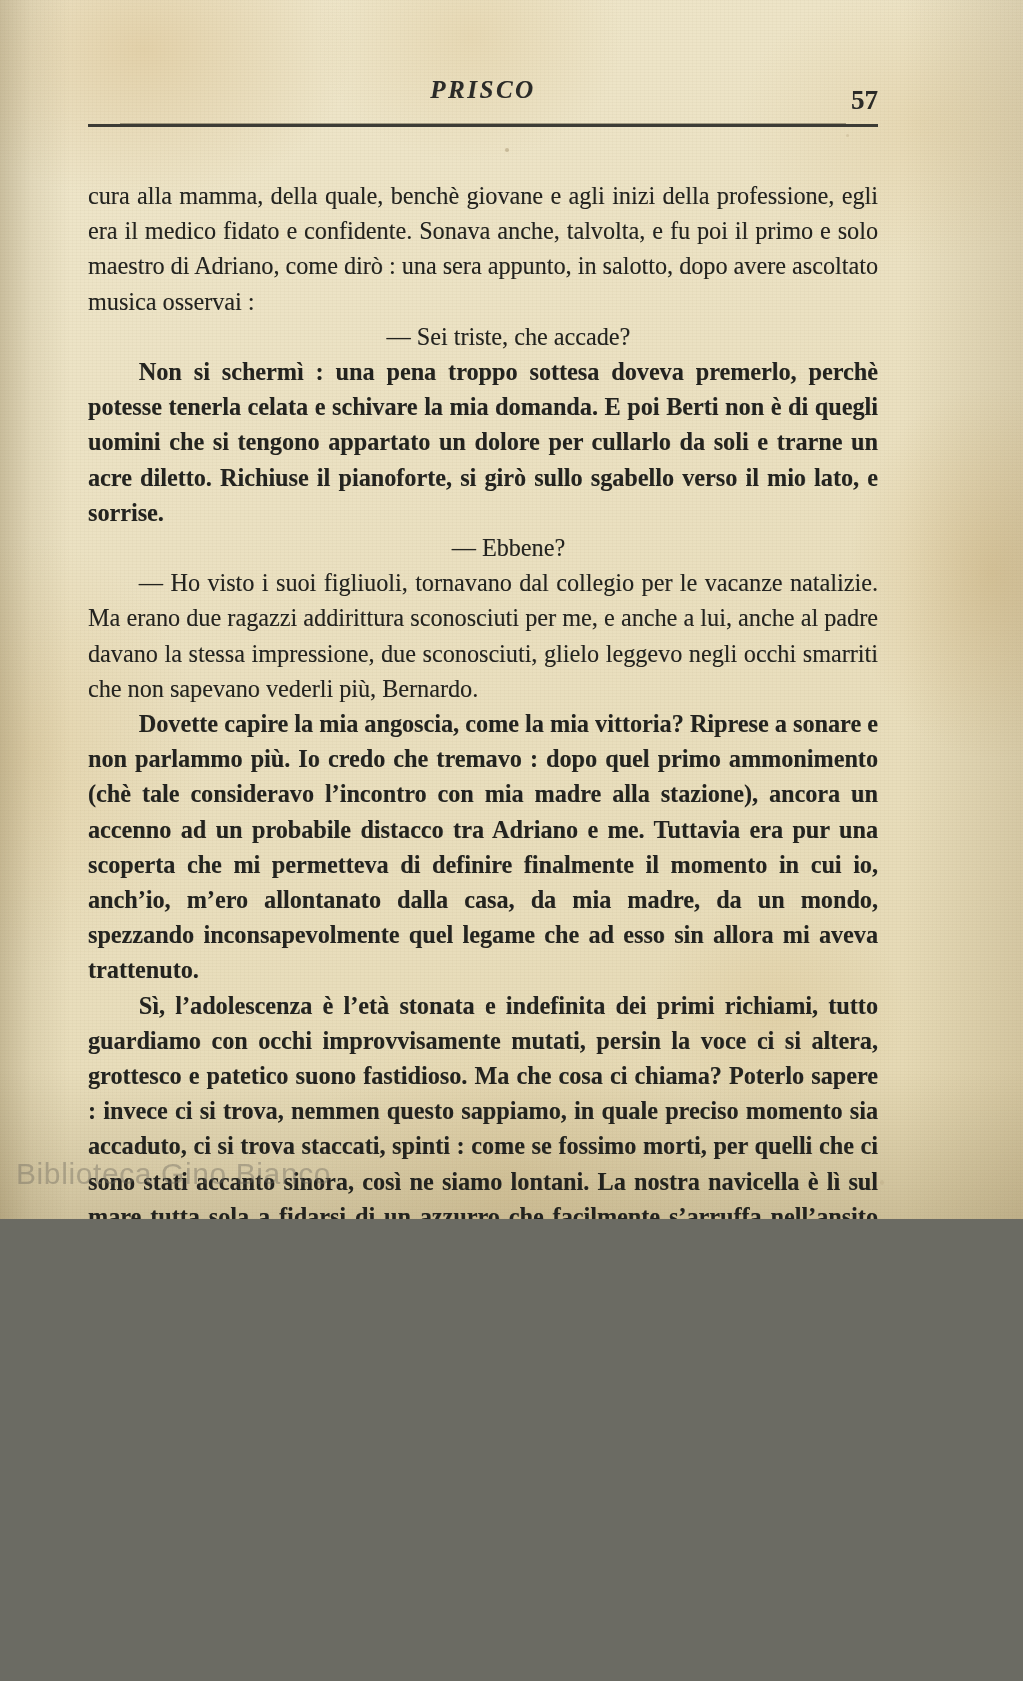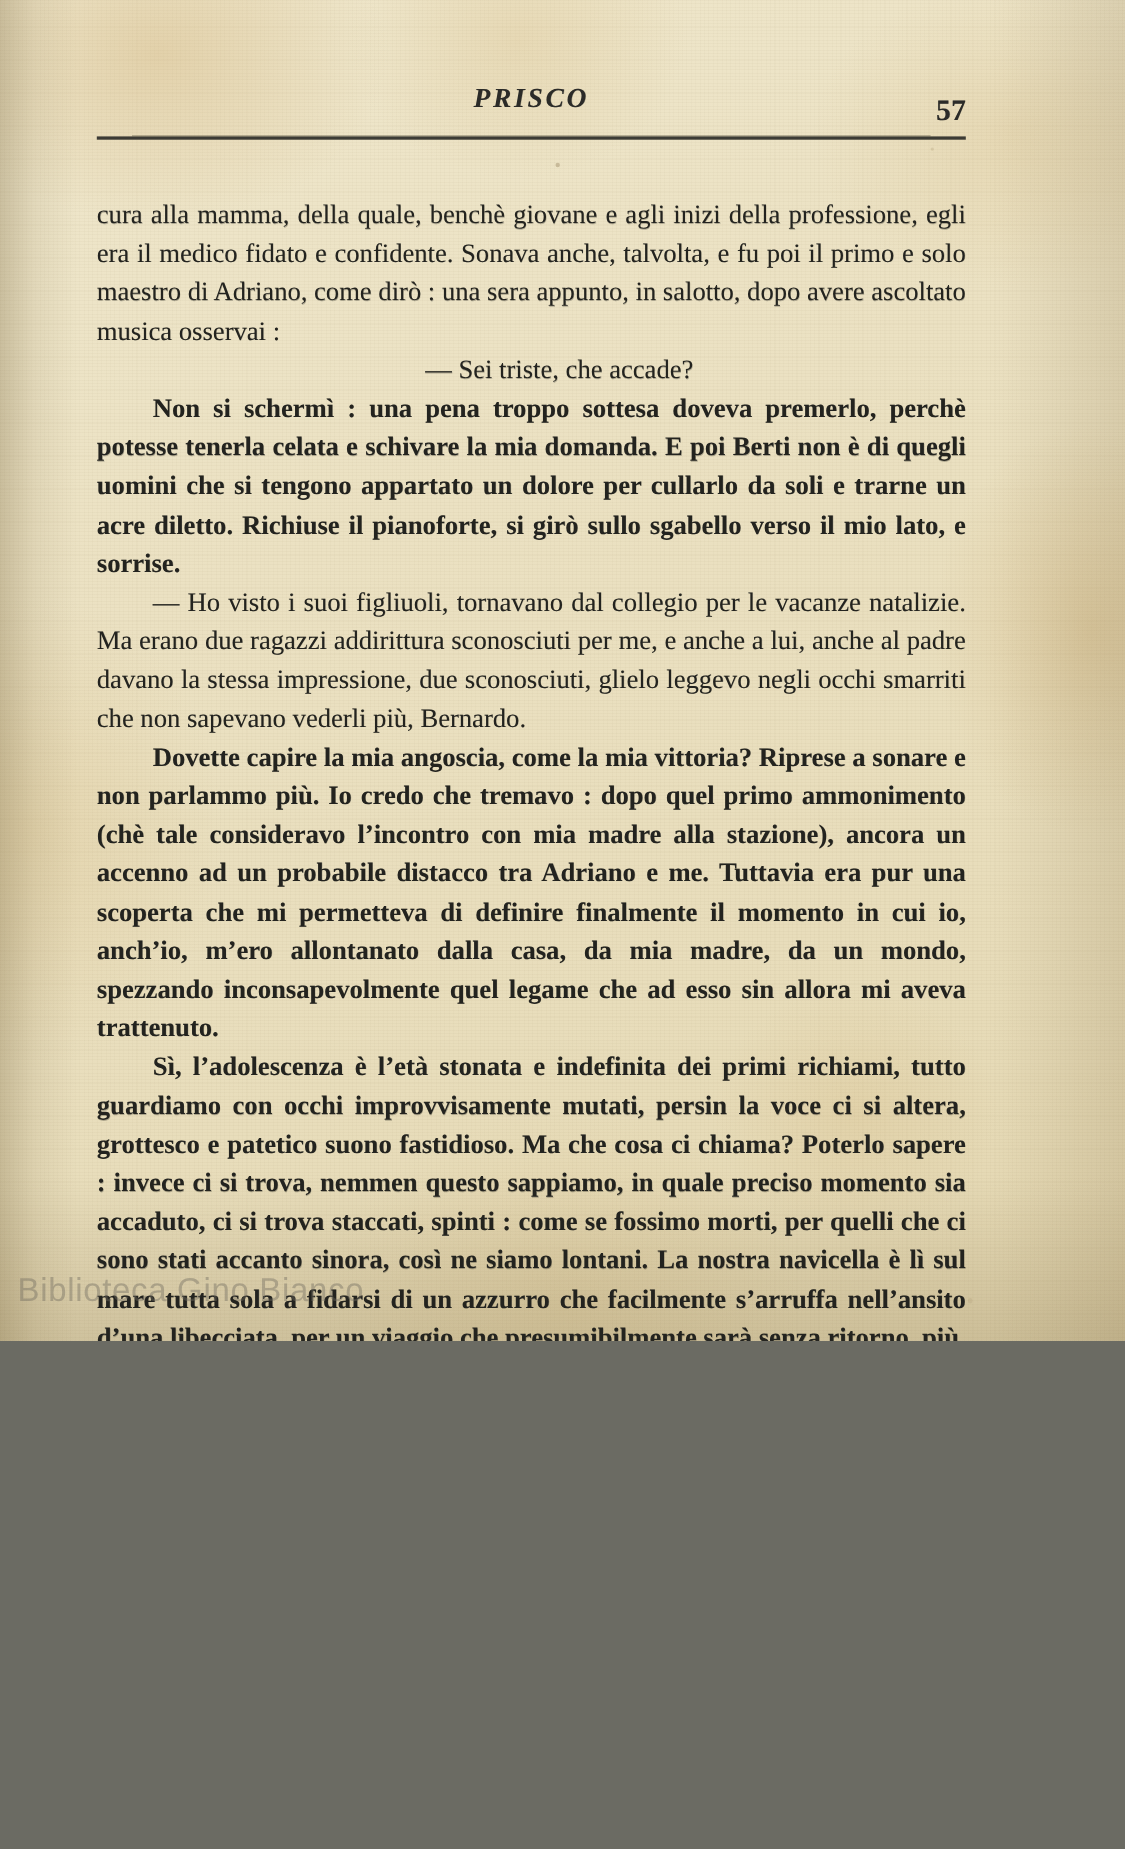--- a/index.html
+++ b/index.html
@@ -178,20 +178,21 @@
   <div class="running-head">
     <span class="head-title ink">PRISCO</span>
     <span class="folio ink">57</span>
   </div>
   <div class="head-rule"></div>
 
   <div class="textblock ink">
     <p>cura alla mamma, della quale, benchè giovane e agli inizi della professione, egli era il medico fidato e confidente. Sonava anche, talvolta, e fu poi il primo e solo maestro di Adriano, come dirò : una sera appunto, in salotto, dopo avere ascoltato musica osservai :</p>
     <p class="dialogue short">— Sei triste, che accade?</p>
     <p class="indent">Non si schermì : una pena troppo sottesa doveva premerlo, perchè potesse tenerla celata e schivare la mia domanda. E poi Berti non è di quegli uomini che si tengono appartato un dolore per cullarlo da soli e trarne un acre diletto. Richiuse il pianoforte, si girò sullo sgabello verso il mio lato, e sorrise.</p>
+    <p class="dialogue short">— Ebbene?</p>
     <p class="dialogue">— Ho visto i suoi figliuoli, tornavano dal collegio per le vacanze natalizie. Ma erano due ragazzi addirittura sconosciuti per me, e anche a lui, anche al padre davano la stessa impressione, due sconosciuti, glielo leggevo negli occhi smarriti che non sapevano vederli più, Bernardo.</p>
     <p class="indent">Dovette capire la mia angoscia, come la mia vittoria? Riprese a sonare e non parlammo più. Io credo che tremavo : dopo quel primo ammonimento (chè tale consideravo l’incontro con mia madre alla stazione), ancora un accenno ad un probabile distacco tra Adriano e me. Tuttavia era pur una scoperta che mi permetteva di definire finalmente il momento in cui io, anch’io, m’ero allontanato dalla casa, da mia madre, da un mondo, spezzando inconsapevolmente quel legame che ad esso sin allora mi aveva trattenuto.</p>
     <p class="indent">Sì, l’adolescenza è l’età stonata e indefinita dei primi richiami, tutto guardiamo con occhi improvvisamente mutati, persin la voce ci si altera, grottesco e patetico suono fastidioso. Ma che cosa ci chiama? Poterlo sapere : invece ci si trova, nemmen questo sappiamo, in quale preciso momento sia accaduto, ci si trova staccati, spinti : come se fossimo morti, per quelli che ci sono stati accanto sinora, così ne siamo lontani. La nostra navicella è lì sul mare tutta sola a fidarsi di un azzurro che facilmente s’arruffa nell’ansito d’una libecciata, per un viaggio che presumibilmente sarà senza ritorno, più,</p>
   </div>
 
   <div class="watermark">Biblioteca Gino Bianco</div>
 
 </div>
 
 </body></html>

